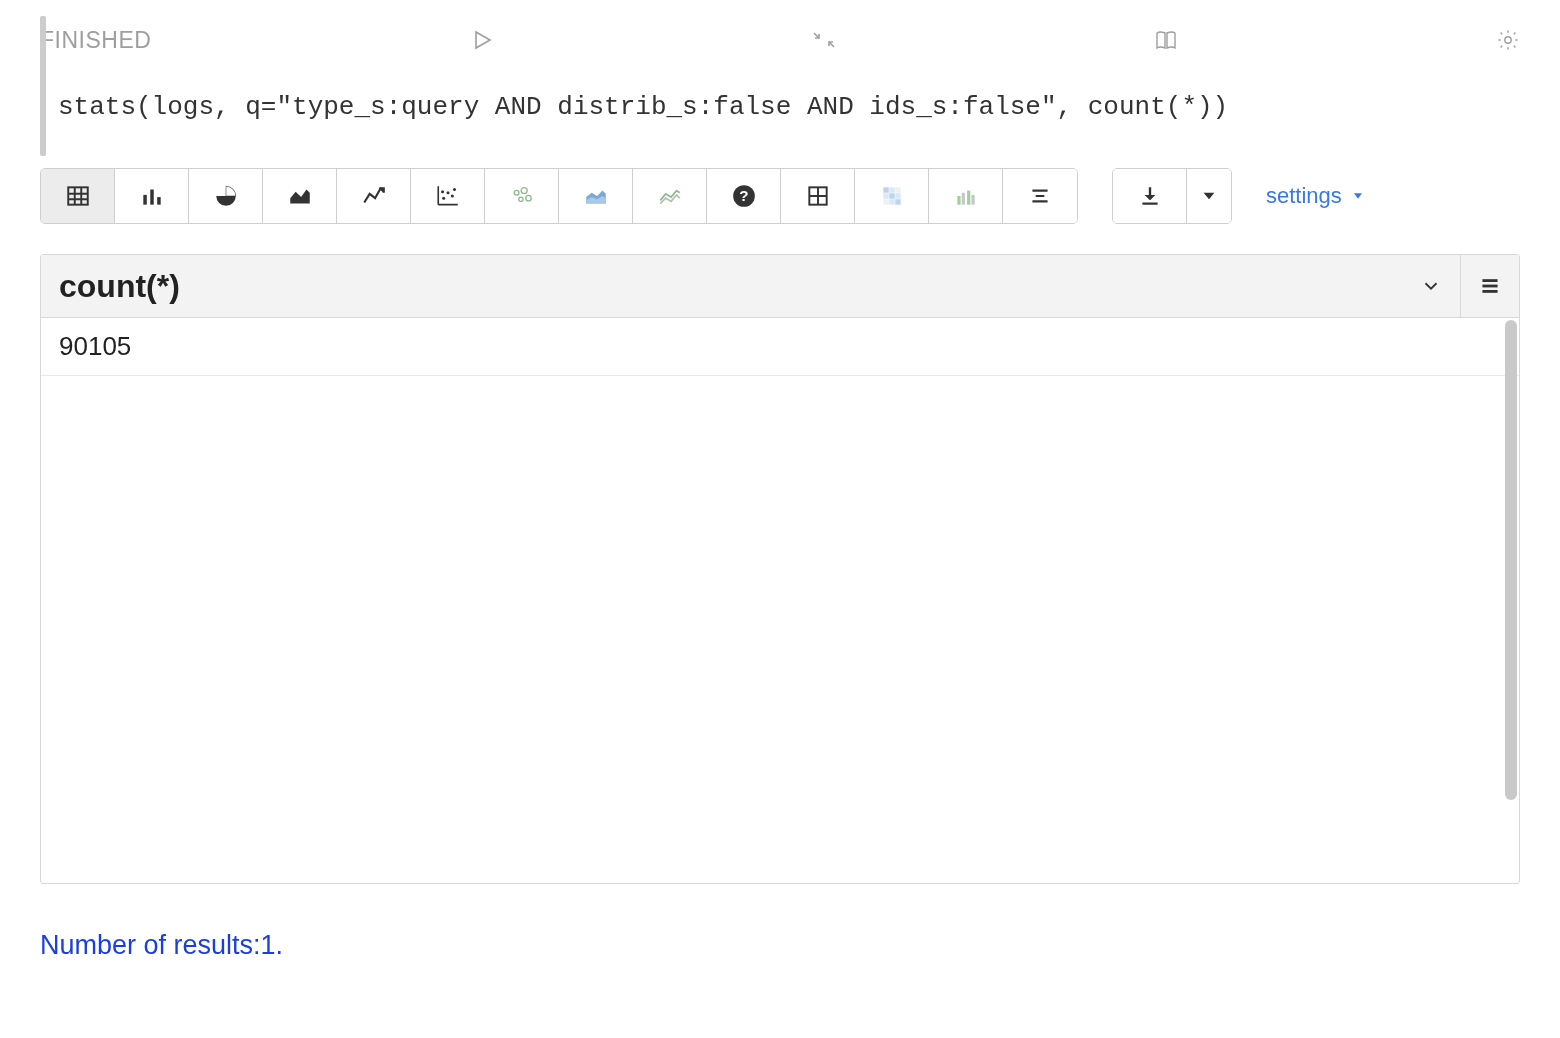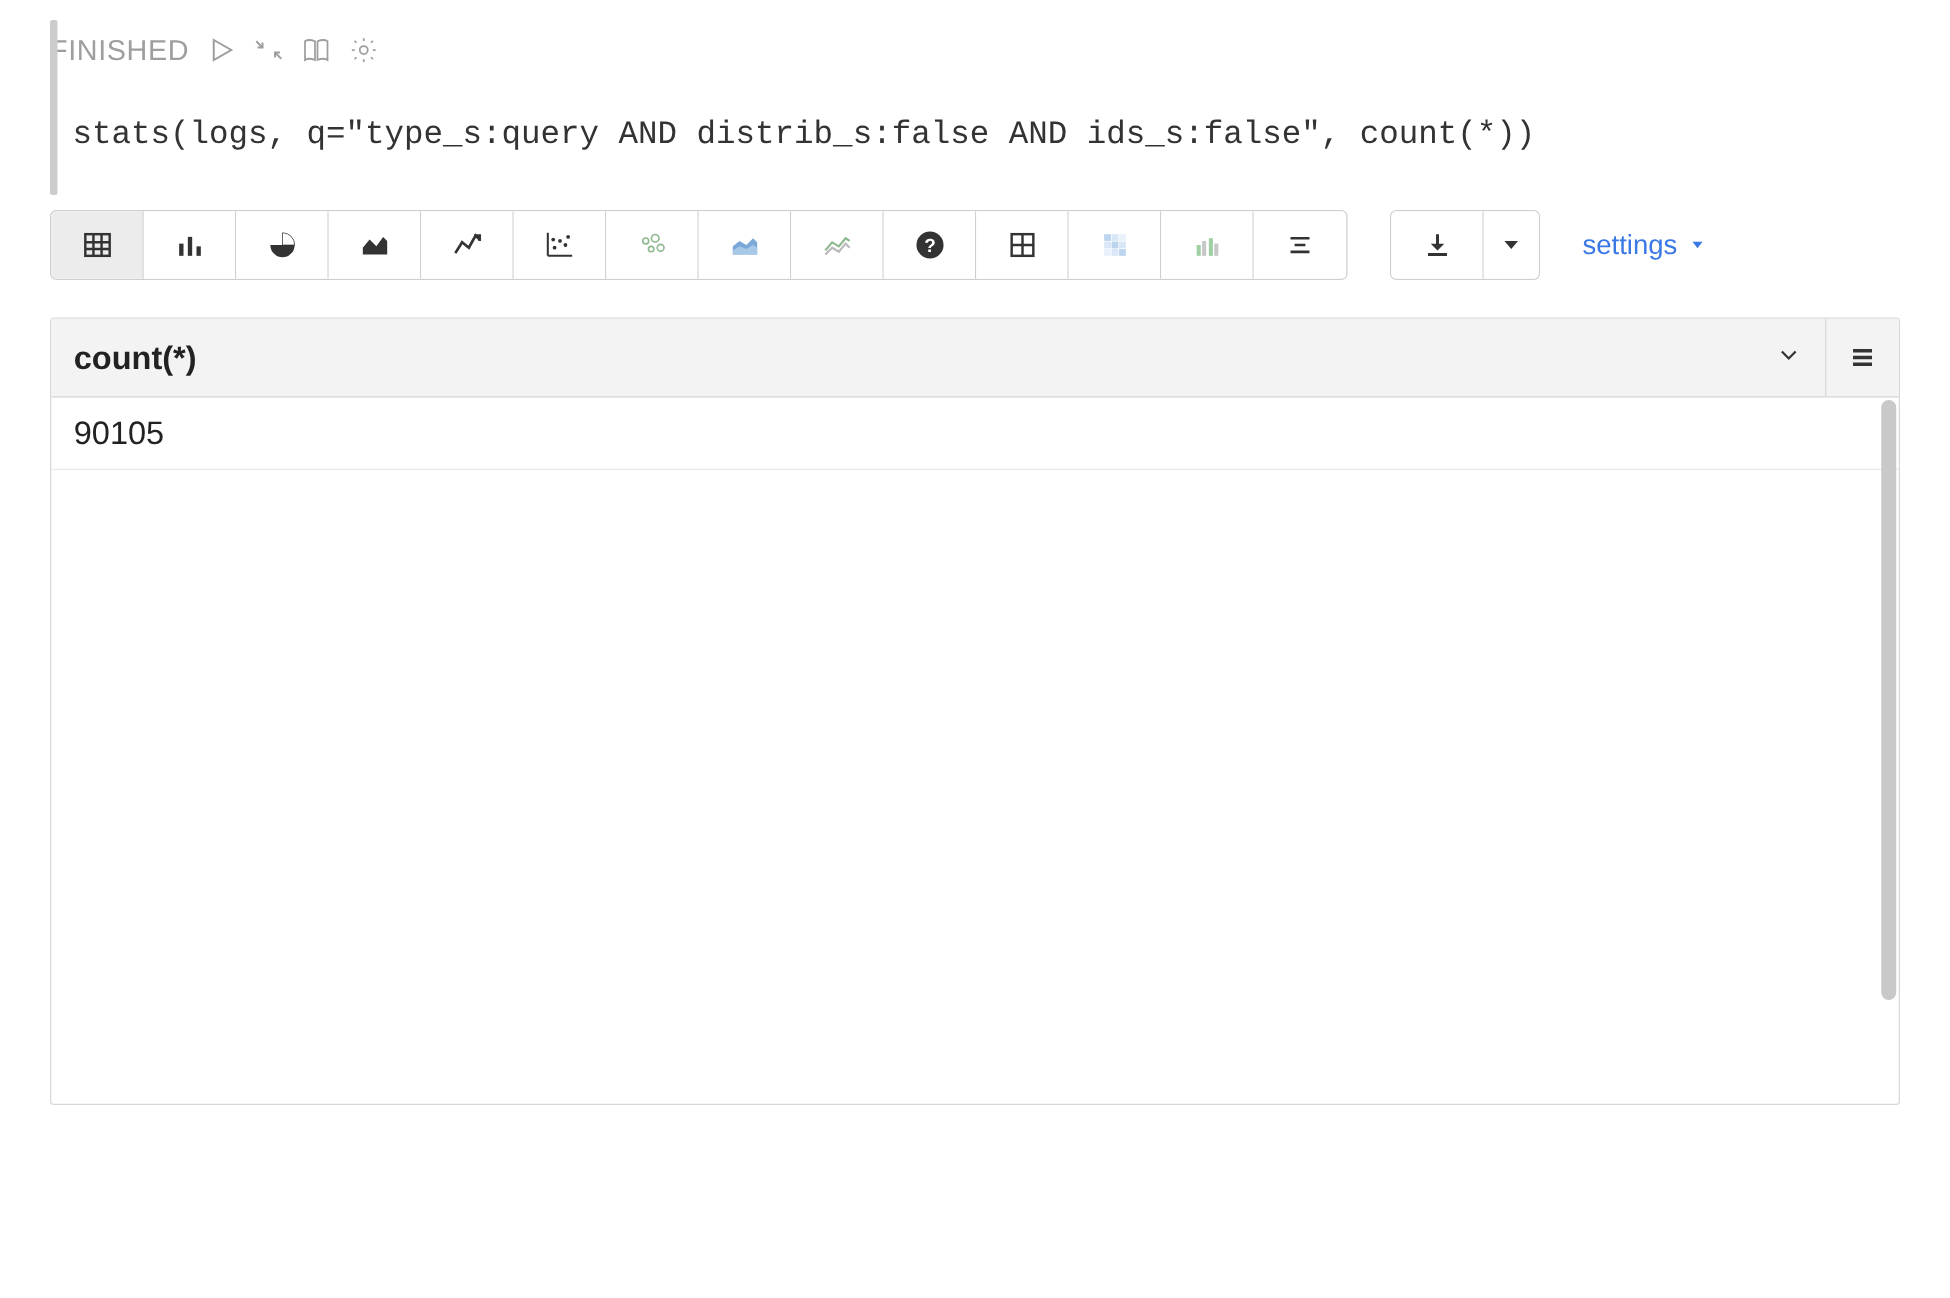--- a/index.html
+++ b/index.html
@@ -13,21 +13,21 @@
   .page {
     width: 1560px;
     min-height: 1038px;
     padding: 20px 40px 40px 40px;
     position: relative;
   }
 
   
   .status-row {
     display: flex;
-    justify-content: flex-start;
+    justify-content: space-between;
     align-items: center;
     gap: 14px;
     padding-right: 0px;
     height: 40px;
     color: #999;
   }
   .status-label {
     font-size: 23px;
     letter-spacing: 0.5px;
     color: #9e9e9e;
@@ -121,21 +121,21 @@
     background: #f3f3f3;
   }
   .col-header {
     flex: 1 1 auto;
     display: flex;
     align-items: center;
     justify-content: space-between;
     padding: 0 18px;
     height: 62px;
     font-weight: 700;
-    font-size: 26px;
+    font-size: 32px;
     color: #222;
     border-right: 1px solid #d8d8d8;
   }
   .menu-cell {
     width: 58px;
     display: flex;
     align-items: center;
     justify-content: center;
     cursor: pointer;
   }
@@ -361,14 +361,15 @@
       </div>
     </div>
     <div class="results-body">
       <div class="data-row">
         <span>90105</span>
       </div>
       <div class="vscroll"></div>
     </div>
   </div>
 
+  <div class="footer-note">Number of results:1.</div>
 
 </div>
 
 </body></html>

